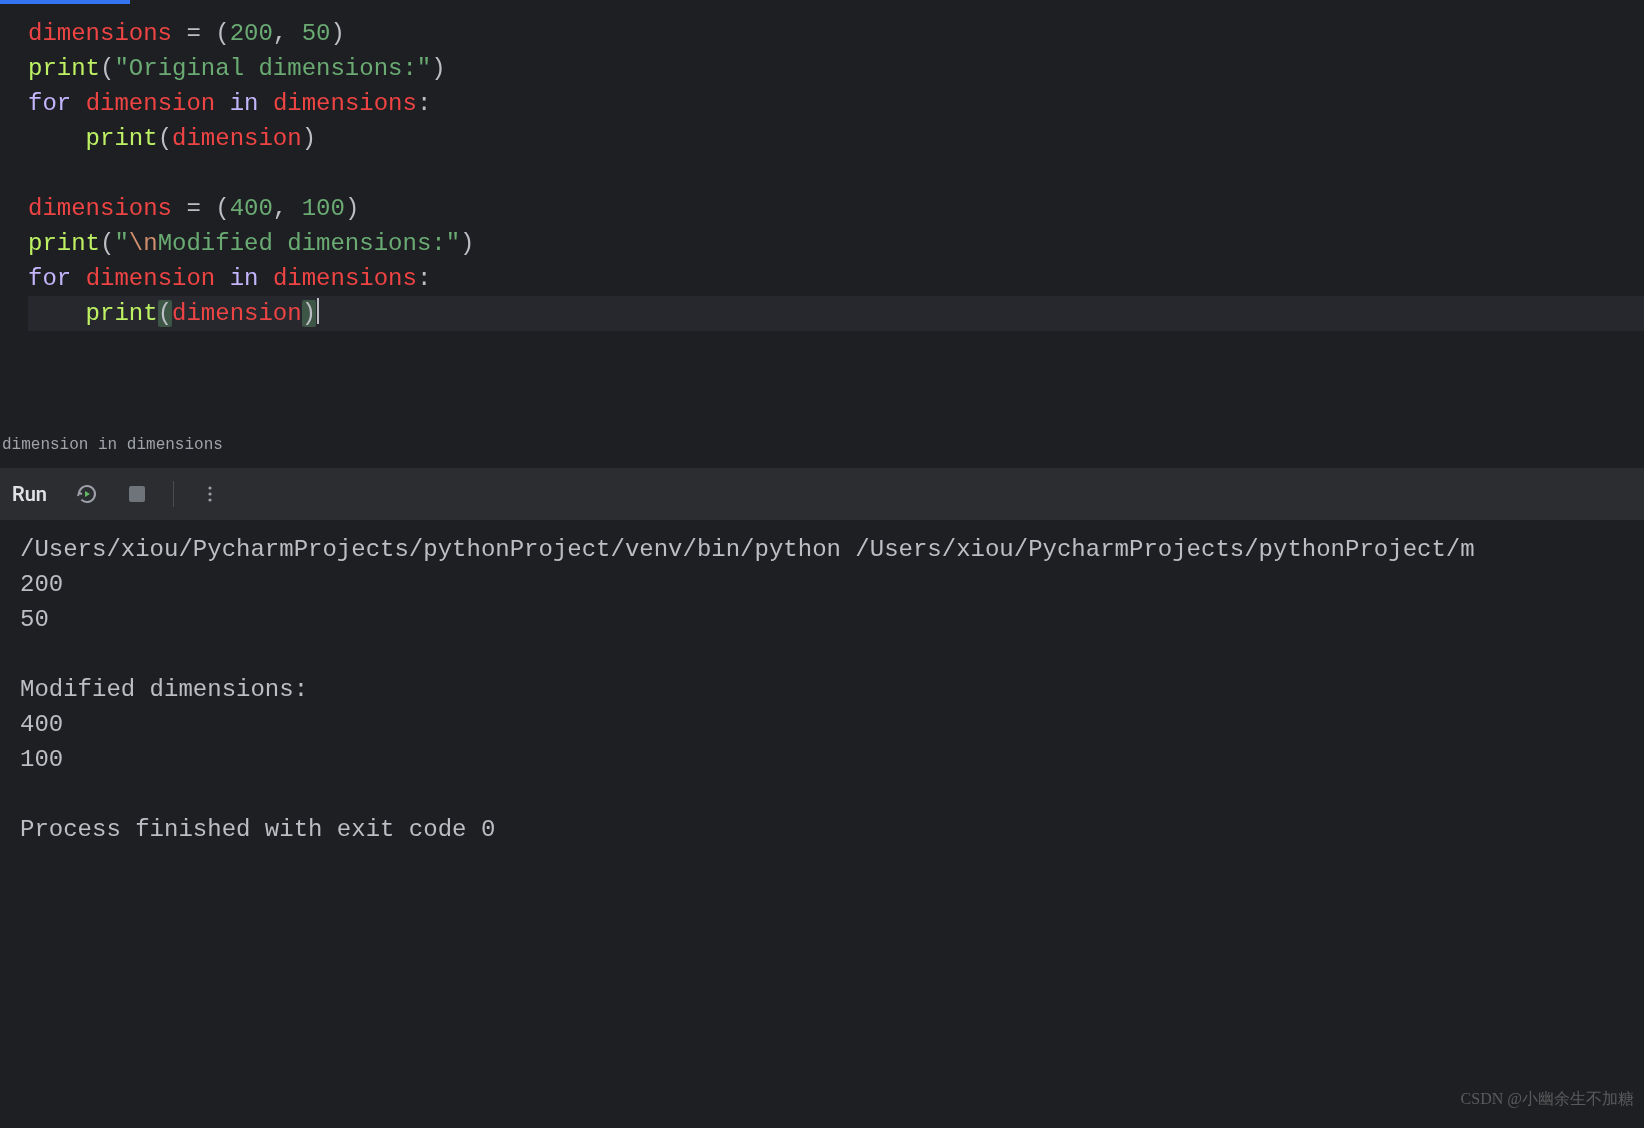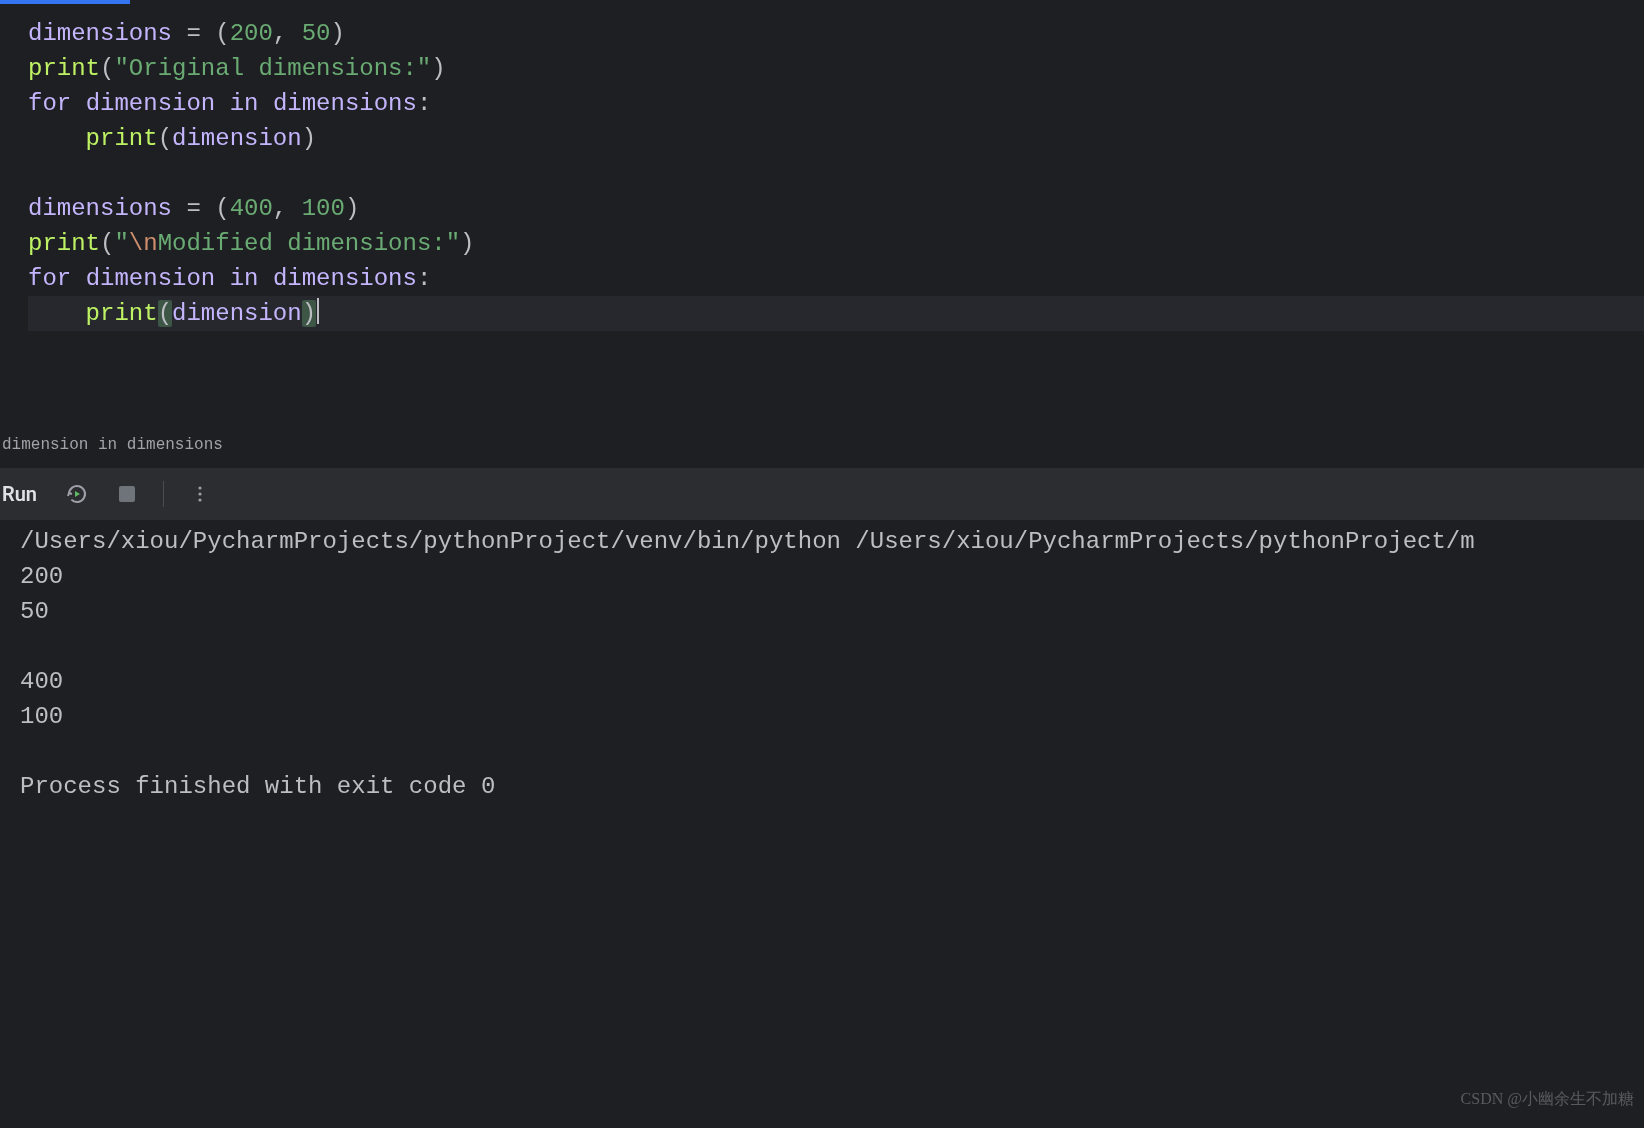--- a/index.html
+++ b/index.html
@@ -1,34 +1,34 @@
 <!DOCTYPE html>
 <html><head>
 <meta charset="utf-8">
 <style>
   html,body{margin:0;padding:0;width:1644px;height:1128px;background:#1e1f22;font-family:Menlo,Consolas,"Courier New",monospace;overflow:hidden;color:#bcbec4;}
   .progress-bar{position:absolute;top:0;left:0;height:4px;width:130px;background:#3574f0;}
   .editor{position:absolute;top:4px;left:0;right:0;height:420px;padding:12px 0 0 28px;font-size:24px;line-height:35px;white-space:pre;}
   .tok-kw{color:#c4b5fd;}
-  .tok-var{color:#c4b5fd;}
+  .tok-var{color:#ef4444;}
   .tok-op{color:#bcbec4;}
   .tok-num{color:#6aab73;}
   .tok-str{color:#6aab73;}
   .tok-esc{color:#cf8e6d;}
   .tok-builtin{color:#bef264;}
   .line{display:block;height:35px;}
   .line.cursor-line{background:#26282e;}
   .cursor{display:inline-block;width:2px;height:26px;background:#bcbec4;vertical-align:-4px;margin-left:1px;}
   .paren-match{background:rgba(106,171,115,0.35);border-radius:2px;}
   .breadcrumb{position:absolute;top:425px;left:0;right:0;height:40px;padding-left:2px;font-size:16px;line-height:40px;color:#a0a3a9;background:#1e1f22;}
-  .run-toolbar{position:absolute;top:468px;left:0;right:0;height:52px;background:#2b2d30;display:flex;align-items:center;padding-left:2px;gap:22px;}
+  .run-toolbar{position:absolute;top:468px;left:0;right:0;height:52px;background:#2b2d30;display:flex;align-items:center;padding-left:12px;gap:22px;}
   .run-label{font-family:-apple-system,BlinkMacSystemFont,"Segoe UI",Roboto,sans-serif;font-size:20px;font-weight:600;color:#dfe1e5;margin-right:4px;}
   .tb-icon{width:28px;height:28px;display:flex;align-items:center;justify-content:center;cursor:pointer;}
   .divider{width:1px;height:26px;background:#4a4c50;}
-  .console{position:absolute;top:520px;left:0;right:0;bottom:0;padding:4px 0 0 20px;font-size:24px;line-height:35px;color:#bcbec4;white-space:pre;overflow:hidden;}
+  .console{position:absolute;top:520px;left:0;right:0;bottom:0;padding:12px 0 0 20px;font-size:24px;line-height:35px;color:#bcbec4;white-space:pre;overflow:hidden;}
   .watermark{position:absolute;right:10px;bottom:18px;font-family:Liberation Serif, serif;font-size:16px;color:rgba(200,200,200,0.35);}
 </style>
 </head>
 <body>
 
 <div class="progress-bar"></div>
 
 <div class="editor" id="editor"><span class="line"><span class="tok-var">dimensions</span><span class="tok-op"> = (</span><span class="tok-num">200</span><span class="tok-op">, </span><span class="tok-num">50</span><span class="tok-op">)</span></span><span class="line"><span class="tok-builtin">print</span><span class="tok-op">(</span><span class="tok-str">"Original dimensions:"</span><span class="tok-op">)</span></span><span class="line"><span class="tok-kw">for</span><span class="tok-op"> </span><span class="tok-var">dimension</span><span class="tok-op"> </span><span class="tok-kw">in</span><span class="tok-op"> </span><span class="tok-var">dimensions</span><span class="tok-op">:</span></span><span class="line"><span class="tok-op">    </span><span class="tok-builtin">print</span><span class="tok-op">(</span><span class="tok-var">dimension</span><span class="tok-op">)</span></span><span class="line"> </span><span class="line"><span class="tok-var">dimensions</span><span class="tok-op"> = (</span><span class="tok-num">400</span><span class="tok-op">, </span><span class="tok-num">100</span><span class="tok-op">)</span></span><span class="line"><span class="tok-builtin">print</span><span class="tok-op">(</span><span class="tok-str">"</span><span class="tok-esc">\n</span><span class="tok-str">Modified dimensions:"</span><span class="tok-op">)</span></span><span class="line"><span class="tok-kw">for</span><span class="tok-op"> </span><span class="tok-var">dimension</span><span class="tok-op"> </span><span class="tok-kw">in</span><span class="tok-op"> </span><span class="tok-var">dimensions</span><span class="tok-op">:</span></span><span class="line cursor-line"><span class="tok-op">    </span><span class="tok-builtin">print</span><span class="tok-op paren-match">(</span><span class="tok-var">dimension</span><span class="tok-op paren-match">)</span><span class="cursor"></span></span></div>
 
 <div class="breadcrumb">dimension in dimensions</div>
@@ -50,15 +50,15 @@
   <span class="divider"></span>
   <span class="tb-icon">
     <svg width="20" height="20" viewBox="0 0 20 20" fill="#9da0a8">
         <circle cx="10" cy="4" r="1.6"></circle>
         <circle cx="10" cy="10" r="1.6"></circle>
         <circle cx="10" cy="16" r="1.6"></circle>
       </svg>
   </span>
 </div>
 
-<div class="console" id="console"><div>/Users/xiou/PycharmProjects/pythonProject/venv/bin/python /Users/xiou/PycharmProjects/pythonProject/m</div><div>200</div><div>50</div><div>&nbsp;</div><div>400</div><div>100</div><div>&nbsp;</div><div>Process finished with exit code 0</div></div>
+<div class="console" id="console"><div>/Users/xiou/PycharmProjects/pythonProject/venv/bin/python /Users/xiou/PycharmProjects/pythonProject/m</div><div>200</div><div>50</div><div>&nbsp;</div><div>Modified dimensions:</div><div>400</div><div>100</div><div>&nbsp;</div><div>Process finished with exit code 0</div></div>
 
 <div class="watermark">CSDN @小幽余生不加糖</div>
 
 </body></html>

